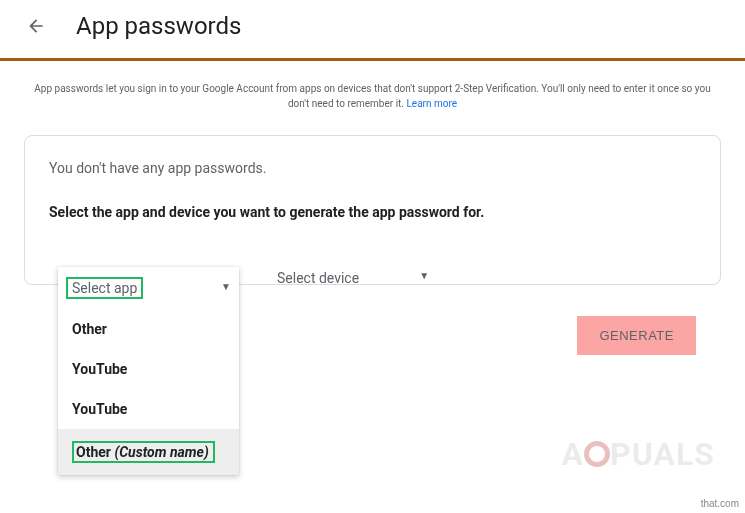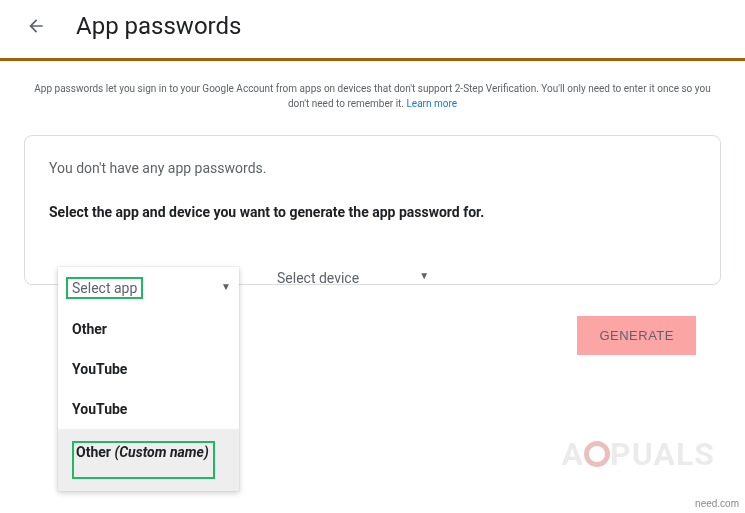--- a/index.html
+++ b/index.html
@@ -116,21 +116,21 @@
       font-size: 14px;
       font-weight: 700;
       color: #202124;
       cursor: pointer;
     }
     .dropdown-item.selected {
       background: #eeeeee;
     }
     .dropdown-item.selected .hl-item {
       border: 2px solid #1fb864;
-      padding: 1px 4px 17px 2px;
+      padding: 1px 4px 1px 2px;
       display: inline-block;
     }
     .custom-name {
       font-style: italic;
       font-weight: 700;
     }
     .watermark {
       position: absolute;
       right: 30px;
       bottom: 40px;
@@ -202,13 +202,13 @@
     </span>
   </div>
 </div>
 
 <div class="watermark">
   <span>A</span>
   <span class="ring"></span>
   <span>PUALS</span>
 </div>
 
-<div class="source-tag">need.com</div>
+<div class="source-tag">that.com</div>
 
 </body></html>

